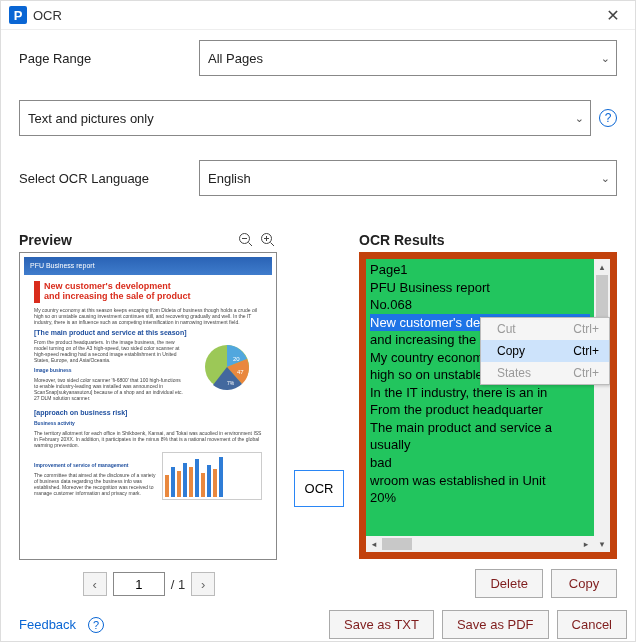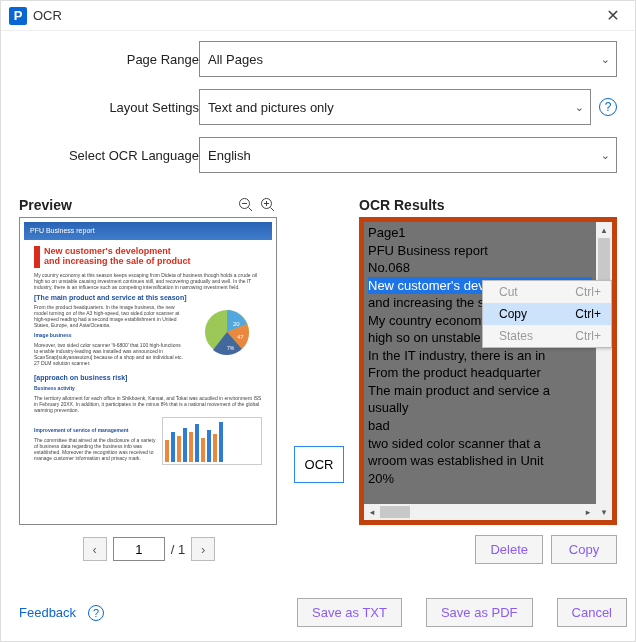--- a/index.html
+++ b/index.html
@@ -2,21 +2,21 @@
 <html><head>
 <meta charset="utf-8">
 <style>
   * { box-sizing: border-box; margin: 0; padding: 0; font-family: "Segoe UI", Arial, sans-serif; }
   body { background: #fff; width: 636px; height: 642px; display: flex; flex-direction: column; border: 1px solid #ddd; font-size: 13px; color: #222; }
   .titlebar { height: 30px; display: flex; align-items: center; padding: 0 8px; border-bottom: 1px solid #eee; }
   .titlebar .app-icon { width: 18px; height: 18px; background: #0a66d4; color: #fff; font-weight: bold; display: flex; align-items: center; justify-content: center; border-radius: 2px; font-size: 13px; margin-right: 6px; }
   .titlebar .title { flex: 1; font-size: 13px; color: #333; }
   .titlebar .close { width: 28px; height: 28px; display: flex; align-items:center; justify-content:center; font-size: 16px; color:#444; border-radius:2px; }
   .form { padding: 10px 18px 0 18px; }
-  .row { display: flex; align-items: center; margin-bottom: 12px; text-align: right; }
+  .row { display: flex; align-items: center; margin-bottom: 24px; }
   .row label { width: 180px; color:#222; font-size:13px; }
   .select { flex: 1; height: 36px; border: 1px solid #888; background: #fff; display: flex; align-items: center; padding: 0 8px; position: relative; color:#222; }
   .select .caret { position: absolute; right: 6px; font-size: 11px; color:#555; }
   .help { width: 18px; height: 18px; border: 1px solid #0a66d4; border-radius: 50%; color: #0a66d4; font-size: 12px; display:flex; align-items:center; justify-content:center; margin-left:8px; }
   .content { display: flex; padding: 8px 18px 0 18px; gap: 12px; flex: 1; }
   .pane-left { width: 260px; display:flex; flex-direction:column; }
   .pane-head { height: 24px; display:flex; align-items:center; font-weight:bold; font-size:14px; color:#222; }
   .pane-head .sp { flex:1; }
   .zoom-icon { width:22px; height:22px; display:flex; align-items:center; justify-content:center; }
   .preview-box { border:1px solid #888; width:258px; height:308px; background:#fff; overflow:hidden; position:relative; }
@@ -34,60 +34,59 @@
   .pie svg { width:100%; height:100%; }
   .bars { width:100px; height:48px; display:flex; align-items:flex-end; gap:2px; border:1px solid #ccc; padding:2px; }
   .bars div { width:4px; background:#2e7cd6; }
   .pager { display:flex; justify-content:center; align-items:center; gap:6px; margin-top:10px; height:28px; }
   .pg-btn { width:24px; height:24px; border:1px solid #bbb; background:#f4f4f4; display:flex; align-items:center; justify-content:center; color:#666; }
   .pg-input { width:52px; height:24px; border:1px solid #888; text-align:center; font-size:13px; }
   .pg-total { color:#333; }
   .mid { width:56px; display:flex; align-items:center; justify-content:center; }
   .ocr-btn { border:1px solid #2a86f5; background:#fff; color:#000; padding:10px 10px; min-width:50px; margin-top:150px; font-size:13px; }
   .pane-right { flex:1; display:flex; flex-direction:column; }
-  .results-box { border:5px solid #c2410c; flex:1; max-height:308px; overflow:hidden; position:relative; background:#737373; display:flex; }
+  .results-box { border:7px solid #c2410c; flex:1; max-height:308px; overflow:hidden; position:relative; background:#22c55e; display:flex; }
   .results-text { flex:1; padding:2px 4px; font-size:13px; line-height:1.35; color:#000; white-space:nowrap; overflow:hidden; position:relative; }
   .results-text .line { display:block; }
   .results-text .sel { background:#1e74e6; color:#fff; }
   .vscroll { width:16px; background:#f1f1f1; display:flex; flex-direction:column; align-items:center; }
   .vscroll .arrow { width:16px;height:16px; display:flex;align-items:center;justify-content:center; font-size:9px; color:#555; }
   .vscroll .track { flex:1; width:16px; background:#f1f1f1; position:relative; }
   .vscroll .thumb { position:absolute; left:2px; width:12px; top:0; height:70px; background:#c8c8c8; }
   .hscroll { position:absolute; left:0; bottom:0; right:16px; height:16px; background:#f1f1f1; display:flex; align-items:center; }
   .hscroll .arrow { width:16px;height:16px; display:flex;align-items:center;justify-content:center; font-size:9px; color:#555; }
   .hscroll .track { flex:1; height:16px; position:relative; }
   .hscroll .thumb { position:absolute; top:2px; height:12px; left:0; width:30px; background:#c8c8c8; }
   .ctx-menu { position:absolute; right:0; top:58px; width:130px; background:#f5f5f5; border:1px solid #bcbcbc; box-shadow:1px 1px 3px rgba(0,0,0,0.2); font-size:12px; z-index:5;}
   .ctx-menu .mi { display:flex; justify-content:space-between; padding:4px 10px 4px 16px; color:#9a9a9a; }
   .ctx-menu .mi.enabled { color:#000; background:#cde3fb; }
   .results-btns { display:flex; justify-content:flex-end; gap:8px; margin-top:10px; }
-  .btn { border:1px solid #aaa; background:#f5f5f5; color:#8b5cf6; padding:6px 14px; font-size:13px; min-width:66px; text-align:center; }
+  .btn { border:1px solid #aaa; background:#f5f5f5; color:#7f1d1d; padding:6px 14px; font-size:13px; min-width:66px; text-align:center; }
   .footer { display:flex; align-items:center; padding:12px 8px 14px 18px; }
   .feedback { color:#0a66d4; font-size:13px; display:flex; align-items:center; gap:4px; }
-  .footer-btns { margin-left:auto; display:flex; gap:24px; }
+  .footer-btns { margin-left:auto; display:flex; gap:8px; }
 </style>
 </head>
 <body>
 
 <div class="titlebar">
   <div class="app-icon">P</div>
   <div class="title">OCR</div>
   <div class="close">✕</div>
 </div>
 
 <div class="form">
   <div class="row">
     <label>Page Range</label>
     <div class="select">
       <span>All Pages</span>
       <span class="caret">⌄</span>
     </div>
   </div>
   <div class="row">
-    <label>Layout Settings</label>
     <div class="select">
       <span>Text and pictures only</span>
       <span class="caret">⌄</span>
     </div>
     <div class="help">?</div>
   </div>
   <div class="row">
     <label>Select OCR Language</label>
     <div class="select">
       <span>English</span>
@@ -195,21 +194,20 @@
           <span class="line">No.068</span>
           <span class="line sel">New customer's development</span>
           <span class="line">and increasing the sale of product</span>
           <span class="line">My country economy at th</span>
           <span class="line">high so on unstable causing </span>
           <span class="line">In the IT industry, there is an in</span>
           <span class="line">From the product headquarter</span>
           <span class="line">The main product and service a</span>
           <span class="line">usually</span>
           <span class="line">bad</span>
-          <span class="line">two sided color scanner that a</span>
           <span class="line">wroom was established in Unit</span>
           <span class="line">20%</span>
         </div>
       <div class="vscroll">
         <div class="arrow">▴</div>
         <div class="track">
             <div class="thumb"></div>
           </div>
         <div class="arrow">▾</div>
       </div>

